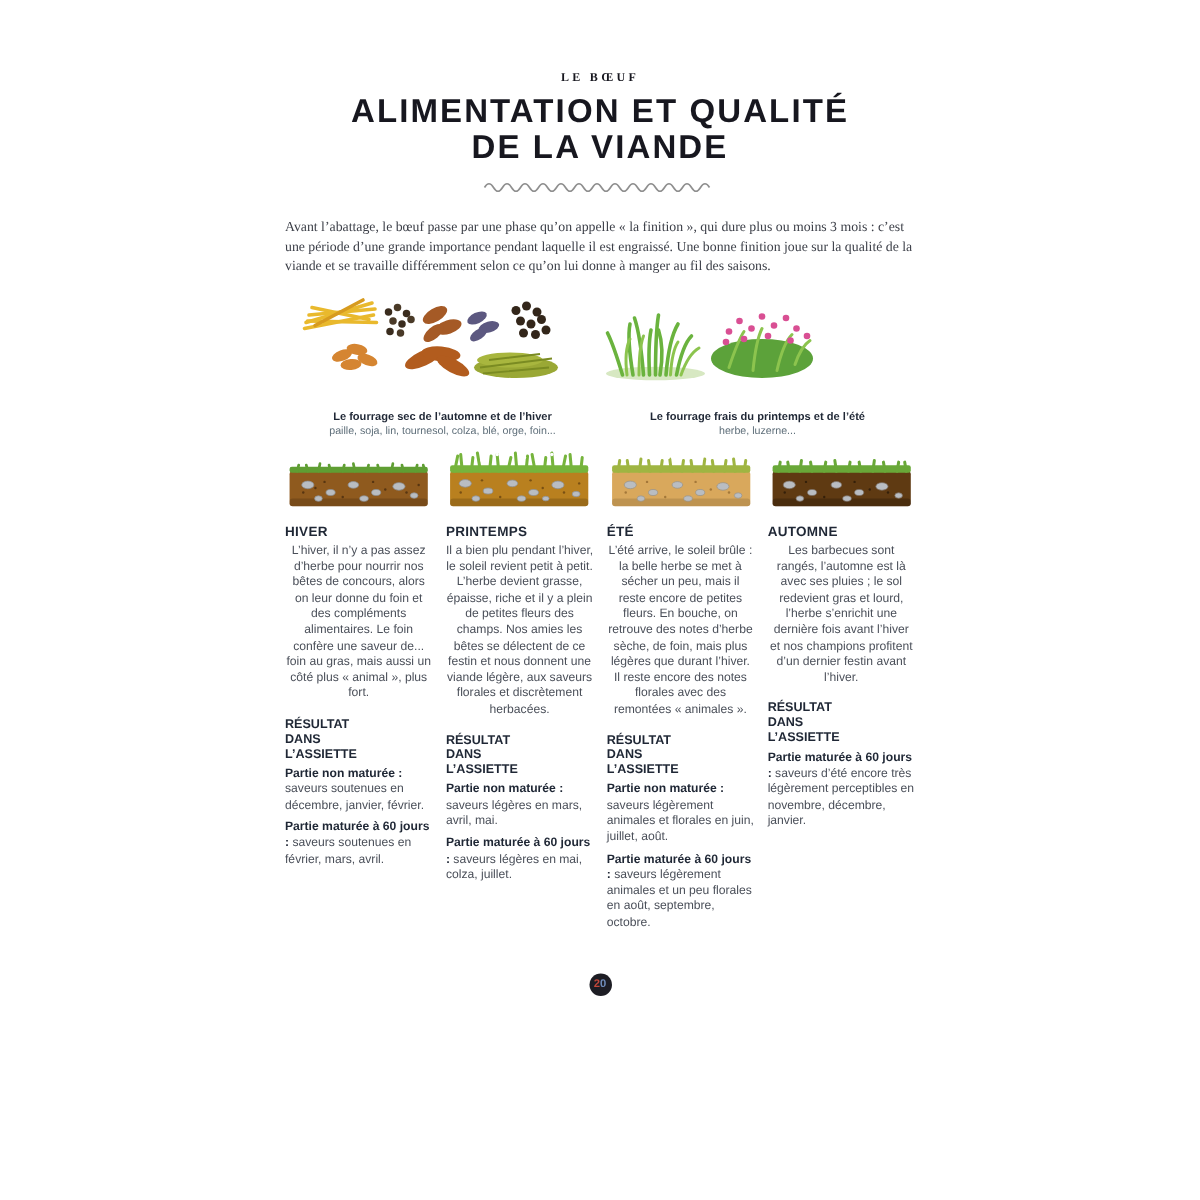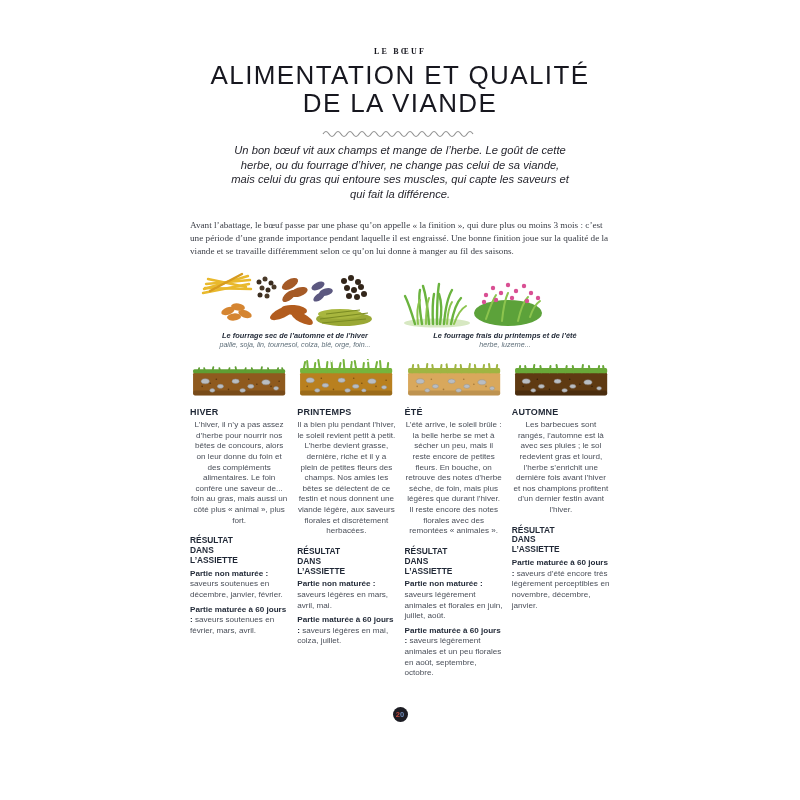--- a/index.html
+++ b/index.html
@@ -10,35 +10,35 @@
     width:800px;height:800px;background:#ffffff;overflow:hidden;
     font-family:"Liberation Sans",sans-serif;color:var(--body_ink);
     -webkit-font-smoothing:antialiased;
   }
   .page{width:420px;margin:0 auto;padding-top:47px;}
   .kicker{
     text-align:center;font-family:"Liberation Serif",serif;font-weight:bold;
     font-size:8px;letter-spacing:2.2px;color:var(--title_ink);
   }
   h1{
-    margin:6px 0 4px;text-align:center;font-size:26px;line-height:1.07;
-    letter-spacing:1.4px;font-weight:normal;color:var(--title_ink);
+    margin:6px 0 4px;text-align:center;font-size:22px;line-height:1.07;
+    letter-spacing:1.4px;font-weight:bold;color:var(--title_ink);
   }
   h1 span{display:block;}
   .squiggle{display:block;margin:11px auto 6px;}
   .intro{
     width:344px;margin:6px auto 0;text-align:center;font-style:italic;
     font-size:11.2px;line-height:1.33;color:#26262e;
   }
   .lead{
     margin:17px 0 0;font-family:"Liberation Serif",serif;
     font-size:9.2px;line-height:1.4;color:#3d4049;
   }
   .forage-illo{display:block;margin-top:9px;}
-  .captions{display:flex;margin-top:2px;font-style:italic;}
+  .captions{display:flex;margin-top:18px;}
   .cap{flex:1;text-align:center;}
   .cap-title{font-size:7.4px;font-weight:bold;color:var(--heading_ink);line-height:1.3;}
   .cap-sub{font-size:7.1px;color:var(--caption_sub_ink,#5e6e79);margin-top:1px;line-height:1.3;}
   .cols{display:flex;gap:9px;margin-top:8px;}
   .col{flex:1;min-width:0;}
   .soil{display:block;width:100%;height:auto;}
   .col h3{
     margin:8px 0 3px;font-size:9px;letter-spacing:.2px;
     color:var(--heading_ink);font-weight:bold;
   }
@@ -68,21 +68,20 @@
 
   <h1>
     <span>ALIMENTATION ET QUALITÉ</span>
     <span>DE LA VIANDE</span>
   </h1>
 
   <svg class="squiggle" width="156" height="8" viewBox="0 0 156 8">
     <path d="M1,5 q3,-5 6,0 t6,0 t6,0 t6,0 t6,0 t6,0 t6,0 t6,0 t6,0 t6,0 t6,0 t6,0 t6,0 t6,0 t6,0 t6,0 t6,0 t6,0 t6,0 t6,0 t6,0 t6,0 t6,0 t6,0 t6,0" fill="none" stroke="var(--squiggle_gray)" stroke-width="1.1"></path>
   </svg>
 
-  <p class="intro">Un bon bœuf vit aux champs et mange de l’herbe. Le goût de cette herbe, ou du fourrage d’hiver, ne change pas celui de sa viande, mais celui du gras qui entoure ses muscles, qui capte les saveurs et qui fait la différence.</p>
 
   <p class="lead">Avant l’abattage, le bœuf passe par une phase qu’on appelle « la finition », qui dure plus ou moins 3 mois : c’est une période d’une grande importance pendant laquelle il est engraissé. Une bonne finition joue sur la qualité de la viande et se travaille différemment selon ce qu’on lui donne à manger au fil des saisons.</p>
 
   <svg class="forage-illo" width="420" height="62" viewBox="0 0 420 62">
     <g>
       <g stroke="var(--straw_yellow)" stroke-width="2.4" stroke-linecap="round" fill="none">
         <path d="M14,22 L58,9"></path>
           <path d="M16,17 L60,13"></path>
           <path d="M13,26 L59,17"></path>
         <path d="M18,12 L56,20"></path>
@@ -260,21 +259,21 @@
           <circle cx="10" cy="27" r=".8"></circle>
             <circle cx="24" cy="19" r=".8"></circle>
             <circle cx="36" cy="30" r=".8"></circle>
           <circle cx="56" cy="19" r=".8"></circle>
             <circle cx="78" cy="27" r=".8"></circle>
             <circle cx="88" cy="21" r=".8"></circle>
             <circle cx="64" cy="24" r=".8"></circle>
         </g>
       </svg>
       <h3>PRINTEMPS</h3>
-      <p class="body">Il a bien plu pendant l’hiver, le soleil revient petit à petit. L’herbe devient grasse, dernière, riche et il y a plein de petites fleurs des champs. Nos amies les bêtes se délectent de ce festin et nous donnent une viande légère, aux saveurs florales et discrètement herbacées.</p>
+      <p class="body">Il a bien plu pendant l’hiver, le soleil revient petit à petit. L’herbe devient grasse, épaisse, riche et il y a plein de petites fleurs des champs. Nos amies les bêtes se délectent de ce festin et nous donnent une viande légère, aux saveurs florales et discrètement herbacées.</p>
       <p class="res-head">RÉSULTAT DANS L’ASSIETTE</p>
       <p class="res"><strong>Partie non maturée :</strong> <span>saveurs légères en mars, avril, mai.</span></p>
       <p class="res"><strong>Partie maturée à 60 jours :</strong> <span>saveurs légères en mai, colza, juillet.</span></p>
     </section>
 
     <section class="col">
       <svg class="soil" viewBox="0 0 97 40">
         <rect x="3" y="13" width="91" height="23" rx="2" fill="var(--soil_ete)"></rect>
         <rect x="3" y="31" width="91" height="5" rx="2" fill="rgba(0,0,0,.12)"></rect>
         <rect x="3" y="9" width="91" height="5" rx="1.5" fill="var(--grass_ete)"></rect>

